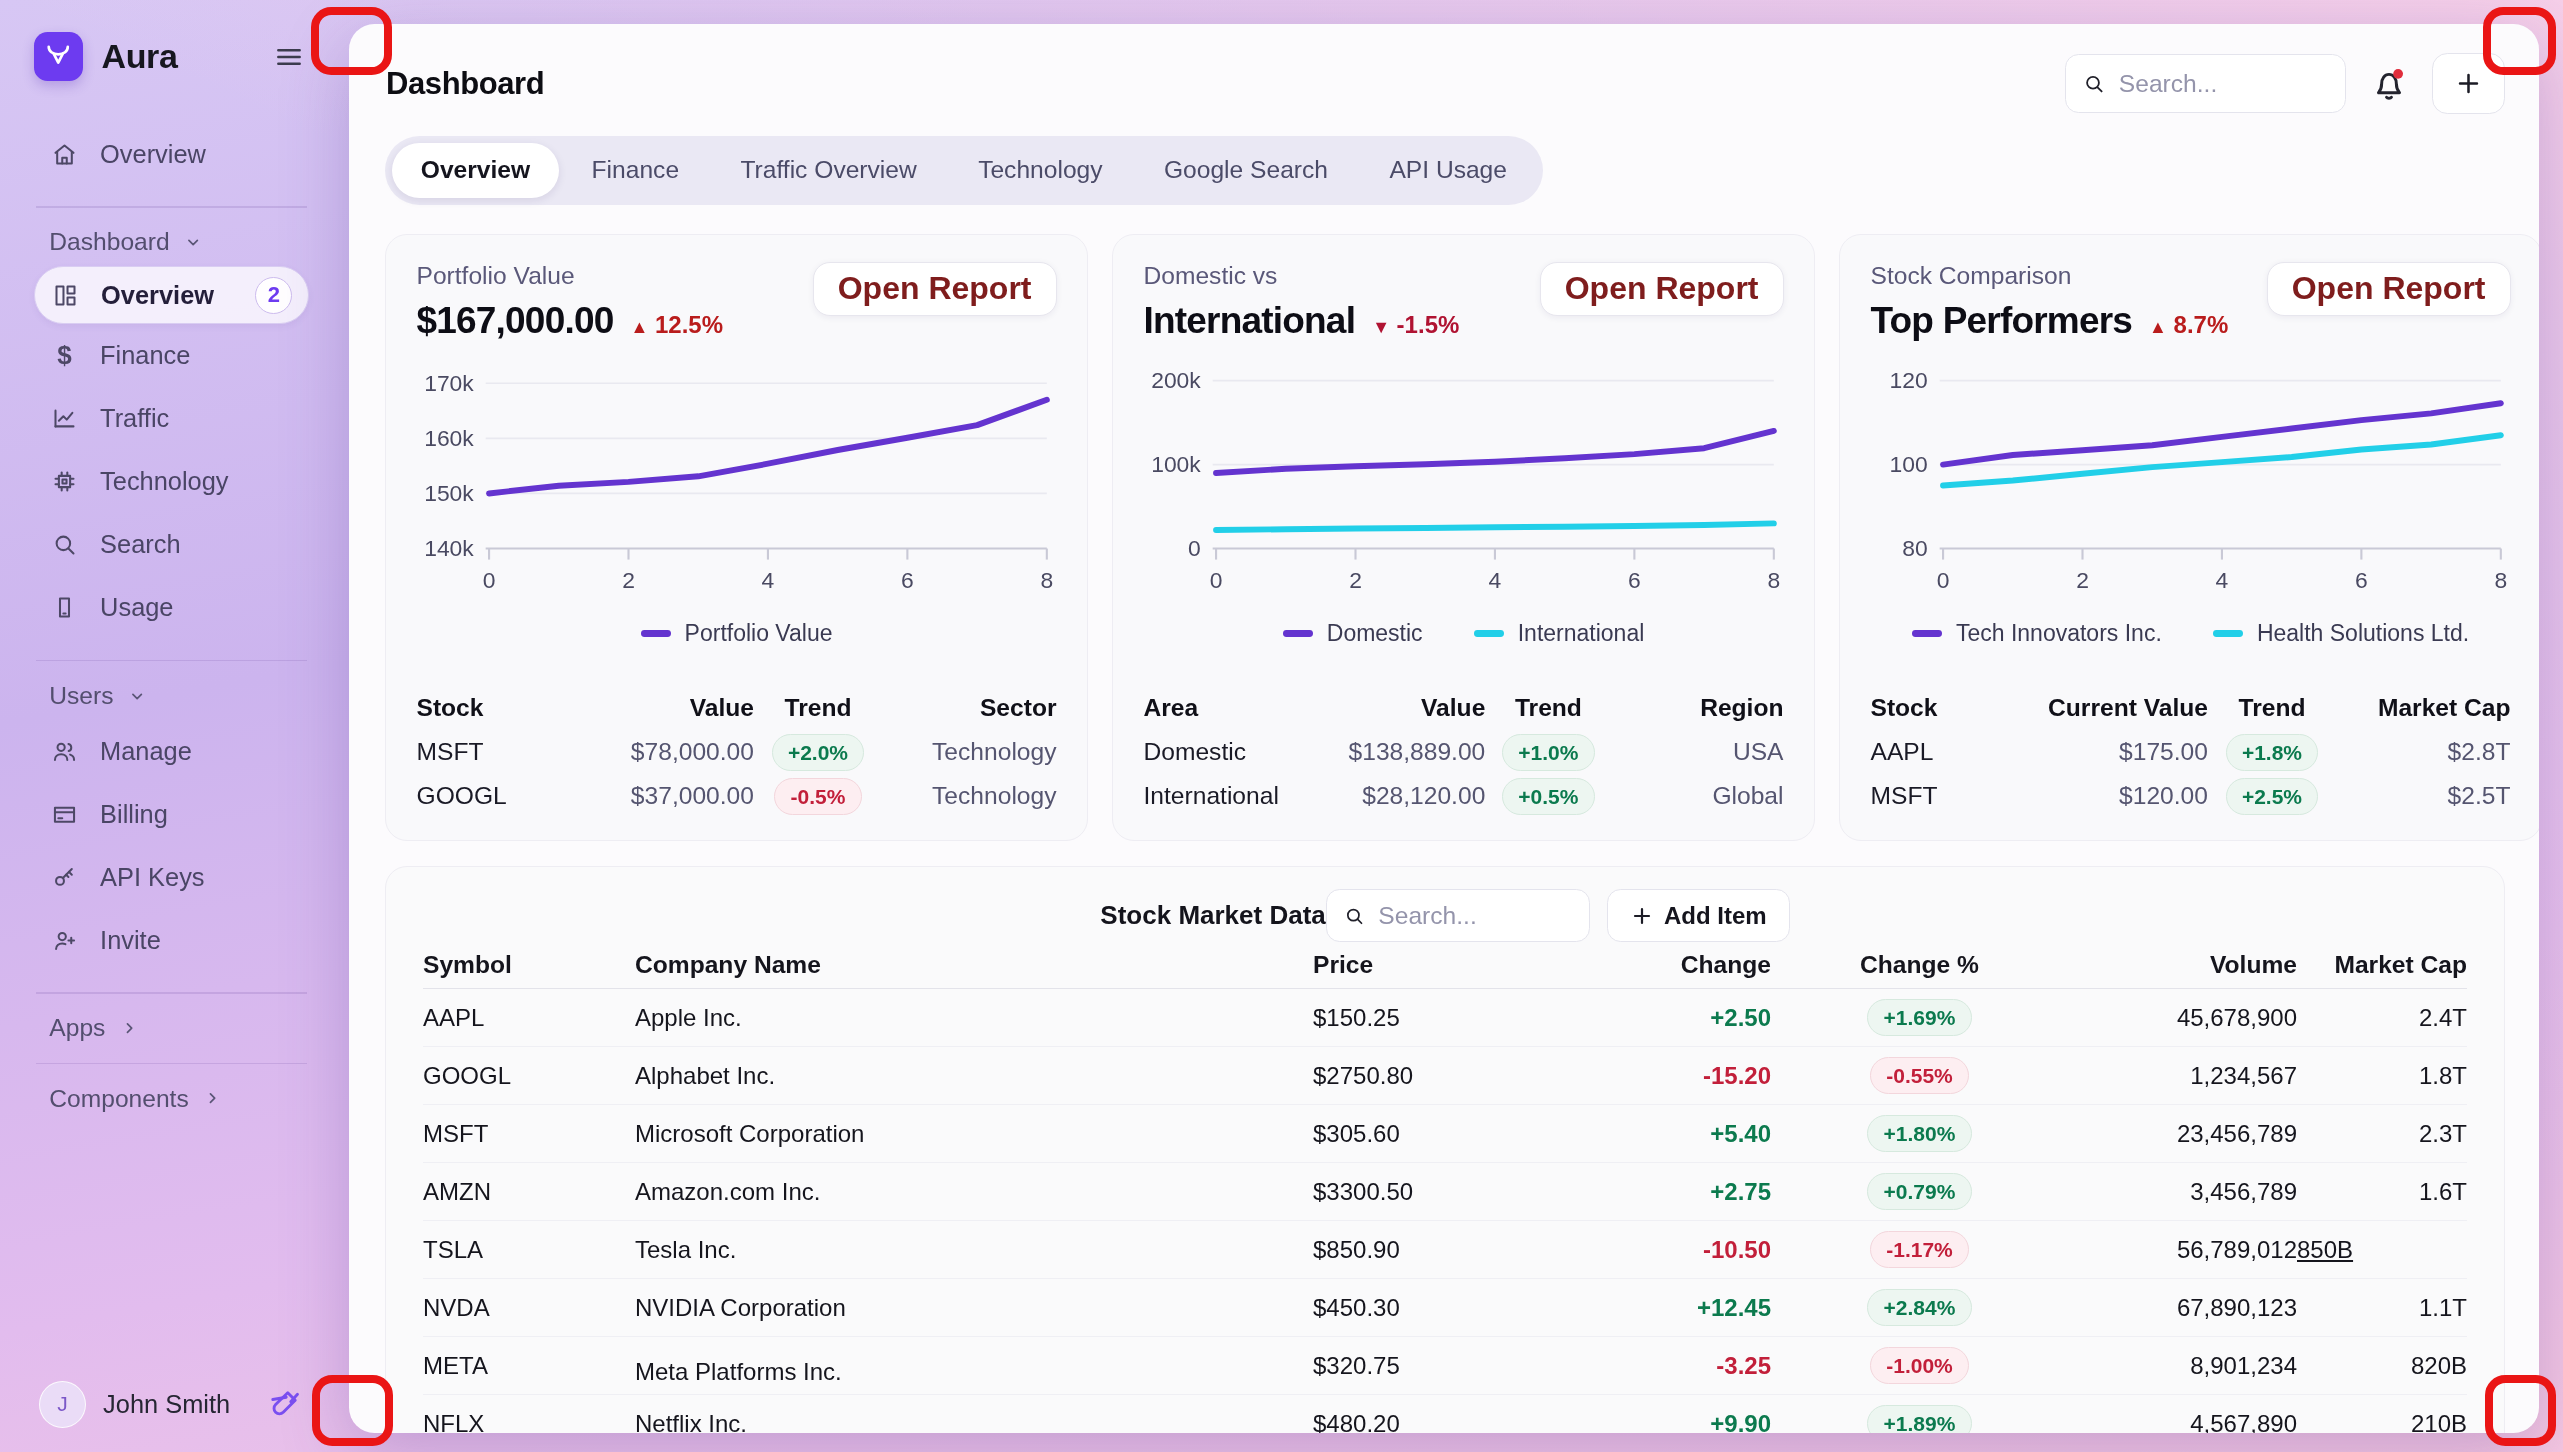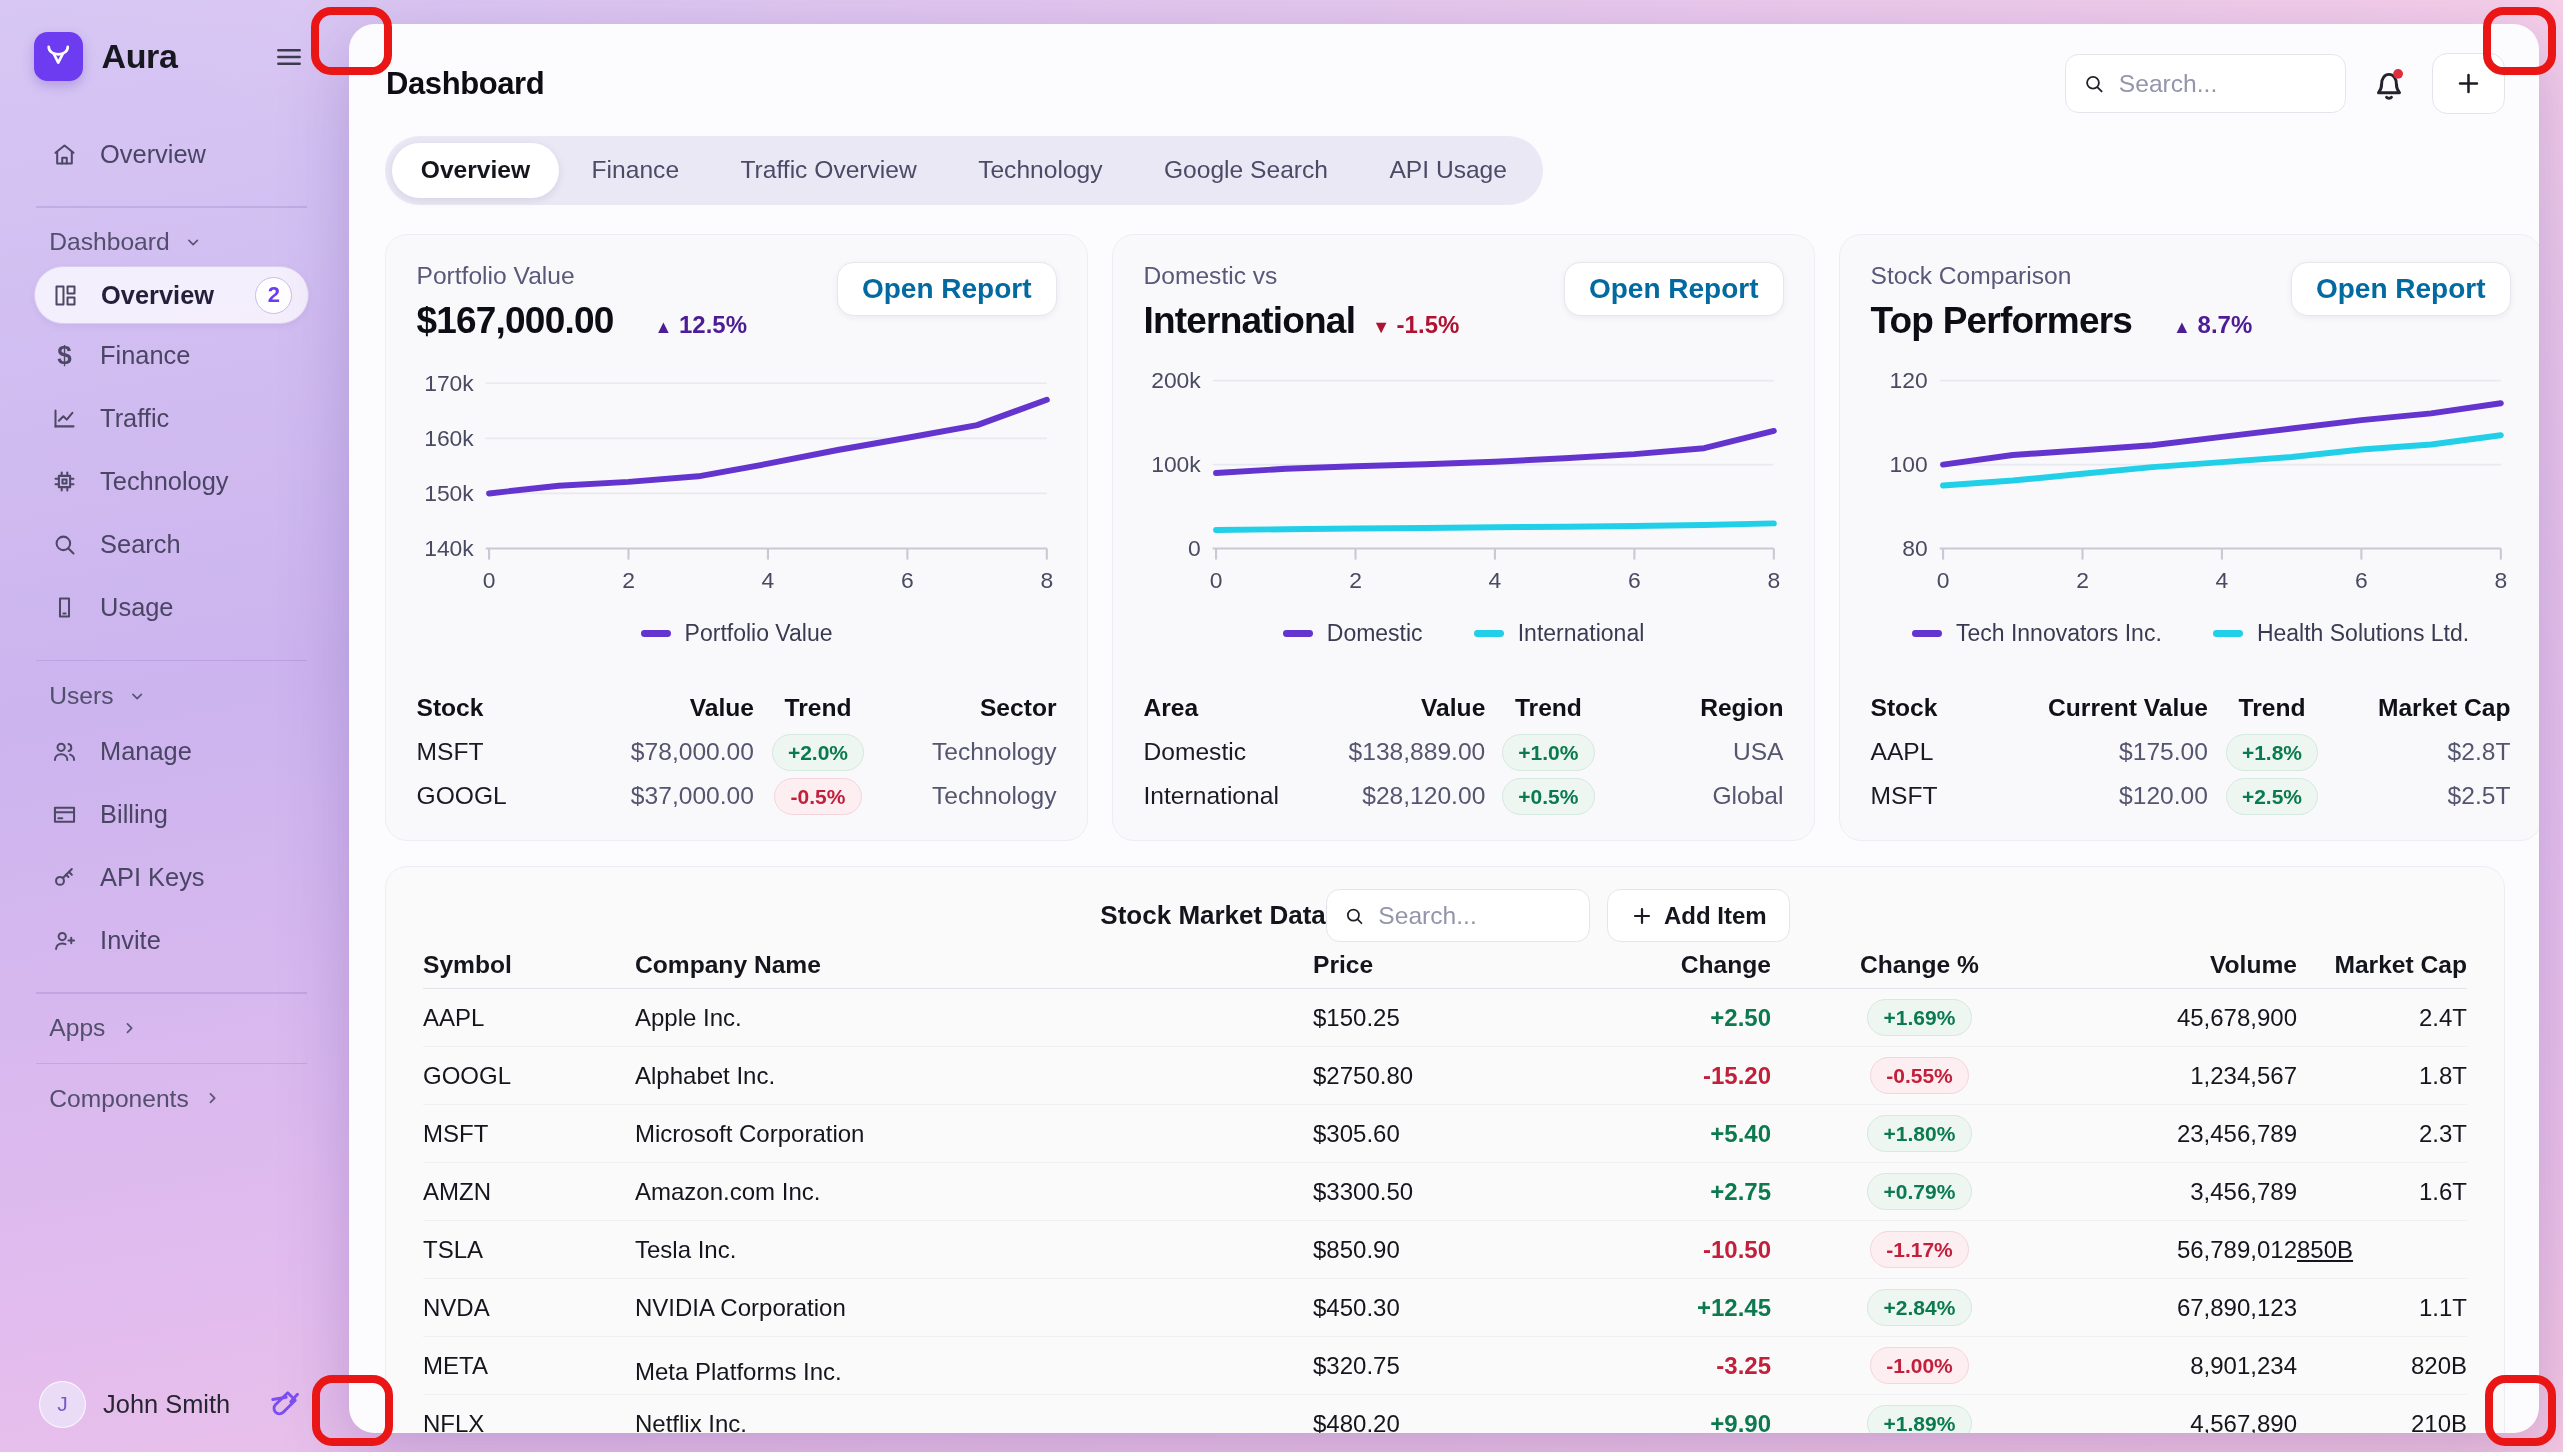--- a/index.html
+++ b/index.html
@@ -49,22 +49,22 @@
   .tab.active { background:#fff; color:#15151e; font-weight:600; box-shadow:0 2.5px 8.5px rgba(40,20,90,.10); }
 
   .cards-row { display:grid; grid-template-columns:repeat(3,1fr); gap:24px; padding:29px 34px 0 36px; }
   .card { background:#f9f9fb; border:1.7px solid #eeedf3; border-radius:22px; padding:27px 30.5px; height:607px; position:relative; }
   .card-head { display:flex; justify-content:space-between; align-items:flex-start; }
   .card-label { font-size:24.6px; color:#5a5879; }
   .card-title-row { margin-top:10.2px; display:flex; align-items:baseline; gap:17px; }
   .card-title { font-size:37px; font-weight:700; color:#0d0d15; letter-spacing:-0.8px; white-space:nowrap; }
   .delta { font-size:24px; font-weight:600; white-space:nowrap; }
   .delta .tri { font-size:18px; }
-  .delta.up { color:#4c1d95;margin-left:24px; } .delta.down { color:#b01332; }
-  .report-btn { height:54px; padding:0 24px; background:#fff; border:1.7px solid #e7e6ee; border-radius:17px; font-size:28px; font-weight:600; color:#0369a1; box-shadow:0 1.7px 6.8px rgba(40,20,90,.06); cursor:pointer; font-family:inherit; white-space:nowrap; }
+  .delta.up { color:#b91c1c; } .delta.down { color:#b01332; }
+  .report-btn { height:54px; padding:0 24px; background:#fff; border:1.7px solid #e7e6ee; border-radius:17px; font-size:32px; font-weight:600; color:#7f1d1d; box-shadow:0 1.7px 6.8px rgba(40,20,90,.06); cursor:pointer; font-family:inherit; white-space:nowrap; }
   .chart-wrap { margin-top:20.3px; }
   .legend { margin-top:29px; display:flex; justify-content:center; gap:51px; }
   .legend-item { display:flex; align-items:center; gap:13.6px; font-size:23px; color:#3a3a52; }
   .legend-dash { width:30.5px; height:6.8px; border-radius:3.4px; }
   .mini-table { margin-top:39px; }
   .mini-grid { display:grid; grid-template-columns:1.1fr 1.8fr 1.1fr 1.5fr; align-items:center; }
   .mini-grid > div { height:44px; display:flex; align-items:center; font-size:24.6px; }
   .mini-grid .hd { font-weight:700; color:#101018; }
   .mini-grid .mut { color:#555570; }
   .mini-grid .dark { color:#1a1a26; }

